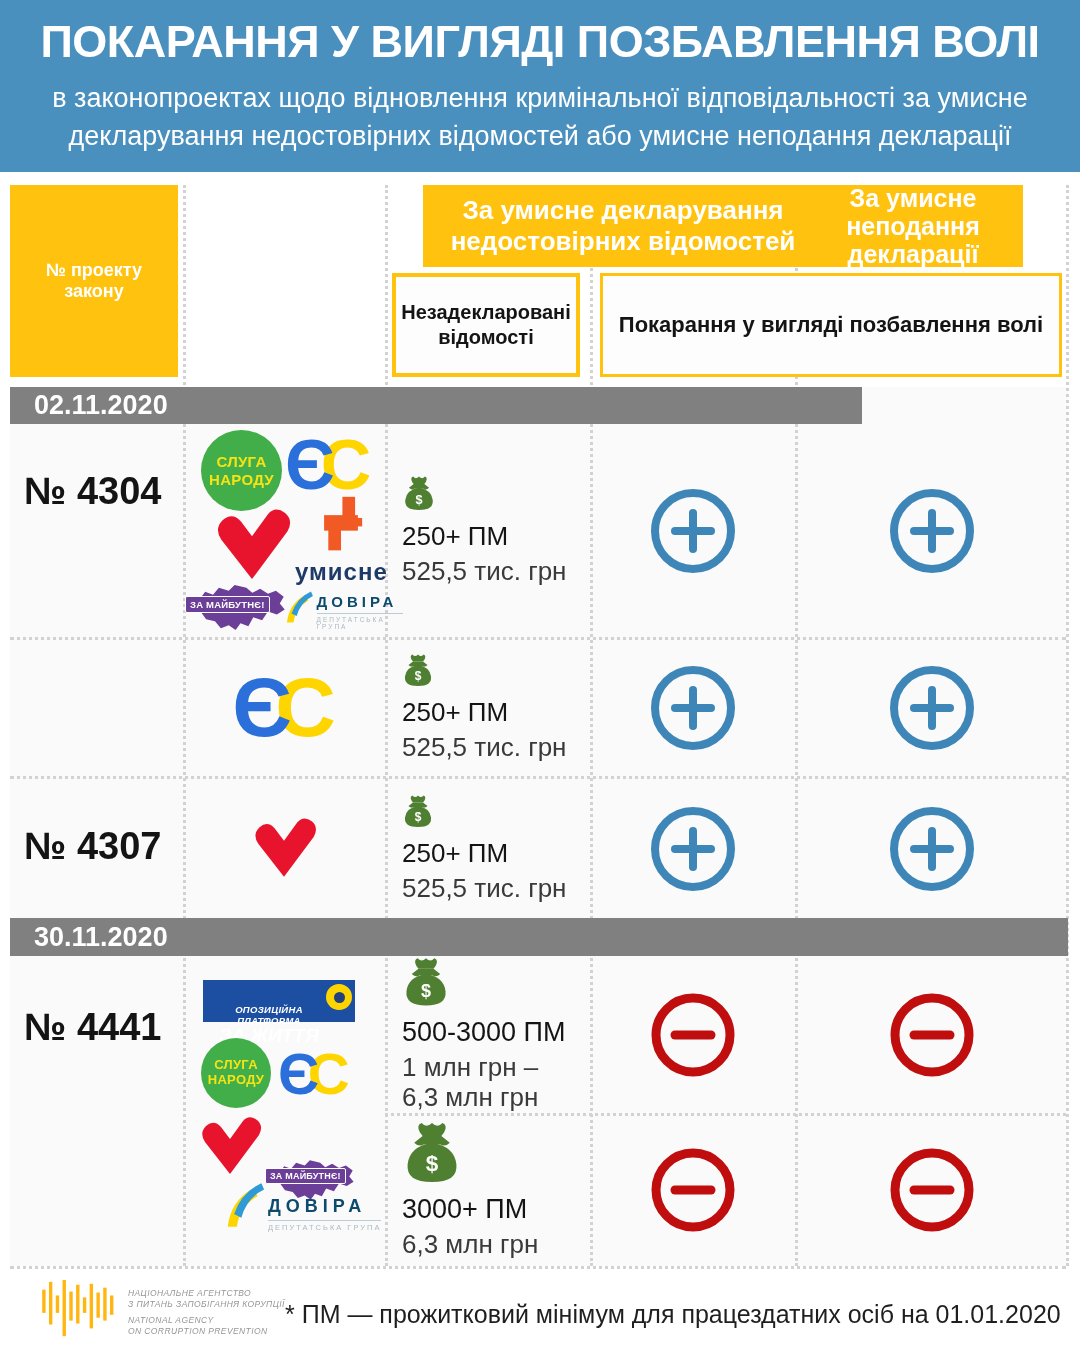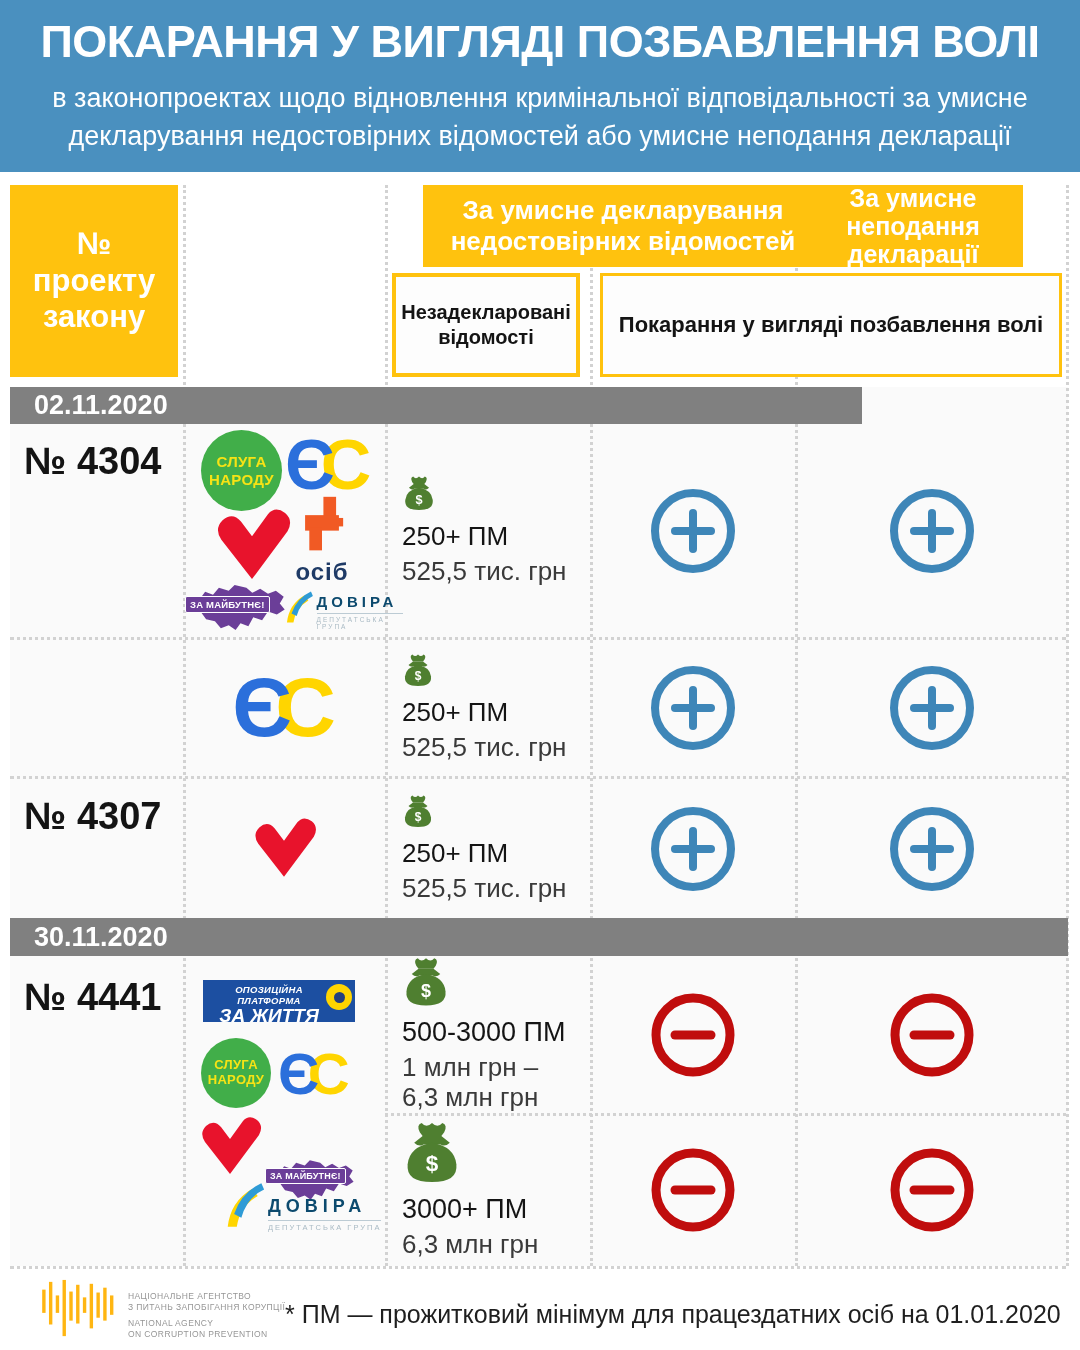--- a/index.html
+++ b/index.html
@@ -19,21 +19,21 @@
 
   .ybox{background:#ffc20e;color:#fff;font-weight:bold;display:flex;align-items:center;
         justify-content:center;text-align:center;line-height:1.18;z-index:2;}
   .wbox{background:#fdfdfd;color:#141414;font-weight:bold;display:flex;align-items:center;
         justify-content:center;text-align:center;line-height:1.25;z-index:2;}
   .band{background:#808080;color:#fff;font-weight:bold;font-size:27px;display:flex;
         align-items:center;padding-left:24px;z-index:2;}
 
   .cell{position:absolute;box-sizing:border-box;z-index:2;}
   .center{display:flex;align-items:center;justify-content:center;}
-  .num{font-size:38px;font-weight:bold;color:#141414;}
+  .num{font-size:38px;font-weight:bold;color:#141414;margin-top:30px;}
   .numpad{padding:16px 0 0 14px;}
 
   .money-stack{display:flex;flex-direction:column;justify-content:center;
                align-items:flex-start;padding-left:17px;height:100%;}
   .pm{font-size:26px;font-weight:normal;color:#141414;margin-top:10px;}
   .uah{font-size:26px;color:#3a3a3a;margin-top:5px;white-space:pre-line;line-height:1.15;}
 
   
   .sn-circle{border-radius:50%;background:#41ae49;color:#f6e315;font-weight:bold;
              display:flex;flex-direction:column;align-items:center;justify-content:center;
@@ -58,28 +58,28 @@
   .dovira{display:flex;align-items:flex-end;}
   .dovira-txt{display:flex;flex-direction:column;margin-left:3px;}
   .dovira-label{color:#0c4a6e;font-weight:bold;letter-spacing:4px;font-size:15px;
                 border-bottom:1px solid #bccbd4;padding-bottom:3px;}
   .dovira-sub{color:#a9bac4;font-size:6.5px;letter-spacing:2px;margin-top:2px;}
   .dovira-lg .dovira-label{font-size:18px;letter-spacing:5px;}
   .dovira-lg .dovira-sub{font-size:7.5px;}
 
   .opzzh{background:#1c4fa1;color:#fff;font-style:italic;font-weight:bold;text-align:center;
          position:relative;width:152px;height:42px;box-sizing:border-box;padding:4px 26px 4px 6px;}
-  .opzzh-l1{font-size:9.5px;letter-spacing:0.3px;}
+  .opzzh-l1{font-size:9.5px;letter-spacing:0.3px;margin-top:20px;}
   .opzzh-l2{font-size:19px;line-height:1;}
   .sunflower{position:absolute;right:3px;top:4px;width:26px;height:26px;border-radius:50%;
              background:#ffd500;display:flex;align-items:center;justify-content:center;}
   .sunflower-core{width:11px;height:11px;border-radius:50%;background:#24407e;}
 
   
-  .nazk{display:flex;align-items:flex-end;}
+  .nazk{display:flex;align-items:flex-start;font-style:italic;}
   .nazk-txt{margin-left:10px;padding-top:10px;font-size:8.5px;color:#969696;
             letter-spacing:0.4px;line-height:1.3;}
   .nazk-gap{height:5px;}
   .footnote{font-size:25px;color:#1f1f1f;}
 </style>
 </head>
 <body>
 
 <div id="page">
 
@@ -96,21 +96,21 @@
   <div class="abs vline" style="left:183px;top:185px;height:1081px;"></div>
   <div class="abs vline" style="left:385px;top:185px;height:1081px;"></div>
   <div class="abs vline" style="left:590px;top:185px;height:1081px;"></div>
   <div class="abs vline" style="left:795px;top:185px;height:1081px;"></div>
   <div class="abs vline" style="left:1066px;top:185px;height:1081px;"></div>
   <div class="abs hline" style="left:10px;top:637px;width:1056px;"></div>
   <div class="abs hline" style="left:10px;top:776px;width:1056px;"></div>
   <div class="abs hline" style="left:385px;top:1113px;width:681px;"></div>
   <div class="abs hline" style="left:10px;top:1266px;width:1056px;"></div>
 
-  <div class="abs ybox" style="left:10px;top:185px;width:168px;height:192px;font-size:31px;padding:4px 24px;">№ проекту закону</div>
+  <div class="abs ybox" style="left:10px;top:185px;width:168px;height:192px;font-size:18px;padding:4px 24px;">№ проекту закону</div>
   <div class="abs ybox" style="left:390px;top:185px;width:400px;height:82px;font-size:26px;padding:0 12px;margin-left:33px;">За умисне декларування недостовірних відомостей</div>
   <div class="abs ybox" style="left:803px;top:185px;width:220px;height:82px;font-size:25px;padding:8px 30px;line-height:1.12;">За умисне неподання декларації</div>
 
   <div class="abs wbox" style="left:392px;top:273px;width:188px;height:104px;font-size:20px;border:4px solid #ffc20e;padding:0 6px;">Незадекларовані відомості</div>
   <div class="abs wbox" style="left:600px;top:273px;width:462px;height:104px;font-size:22px;border:3px solid #ffc20e;padding:0 10px;">Покарання у вигляді позбавлення волі</div>
 
   <div class="abs band" style="left:10px;top:387px;width:852px;height:37px;">02.11.2020</div>
 
   <div class="cell" style="left:10px;top:424px;width:173px;height:213px;">
     <div class="num numpad">№ 4304</div>
@@ -129,21 +129,21 @@
     </svg>
     <div class="abs holos" style="left:112px;top:70px;">
       <svg width="54" height="62" viewBox="0 0 64 88">
         <g fill="#f15a24">
           <rect x="34" y="4" width="18" height="30"></rect>
           <rect x="8" y="30" width="48" height="22"></rect>
           <rect x="14" y="48" width="18" height="32"></rect>
           <rect x="52" y="34" width="10" height="12"></rect>
         </g>
       </svg>
-      <div class="holos-text">осіб</div>
+      <div class="holos-text">умисне</div>
     </div>
     <div class="abs zm zm-md" style="left:10px;top:156px;">
       <svg width="95" height="55" viewBox="0 0 96 56">
         <path d="M6 20 L12 12 L20 15 L26 8 L36 11 L42 5 L54 8 L60 13 L68 9 L76 14 L84 11 L92 17 L88 24 L93 30 L85 35 L76 32 L70 41 L61 38 L56 47 L48 44 L43 51 L36 46 L28 49 L22 42 L13 40 L8 33 L3 27 Z" fill="#6b3e98"></path>
       </svg>
       <span class="zm-label">ЗА МАЙБУТНЄ!</span>
     </div>
     <div class="abs dovira" style="left:102px;top:160px;">
       <svg width="34" height="46" viewBox="0 0 44 52">
         <path d="M3 50 Q6 22 30 8 L36 16 Q16 28 13 50 Z" fill="#ffd500"></path>

